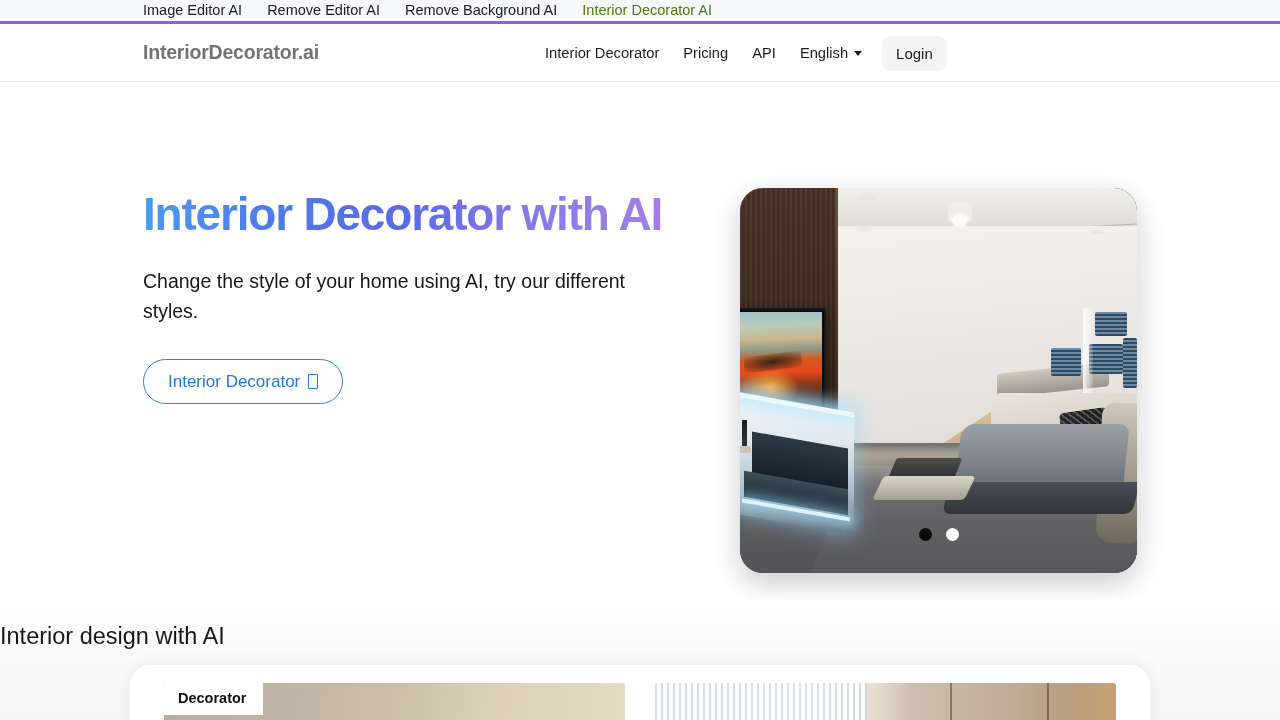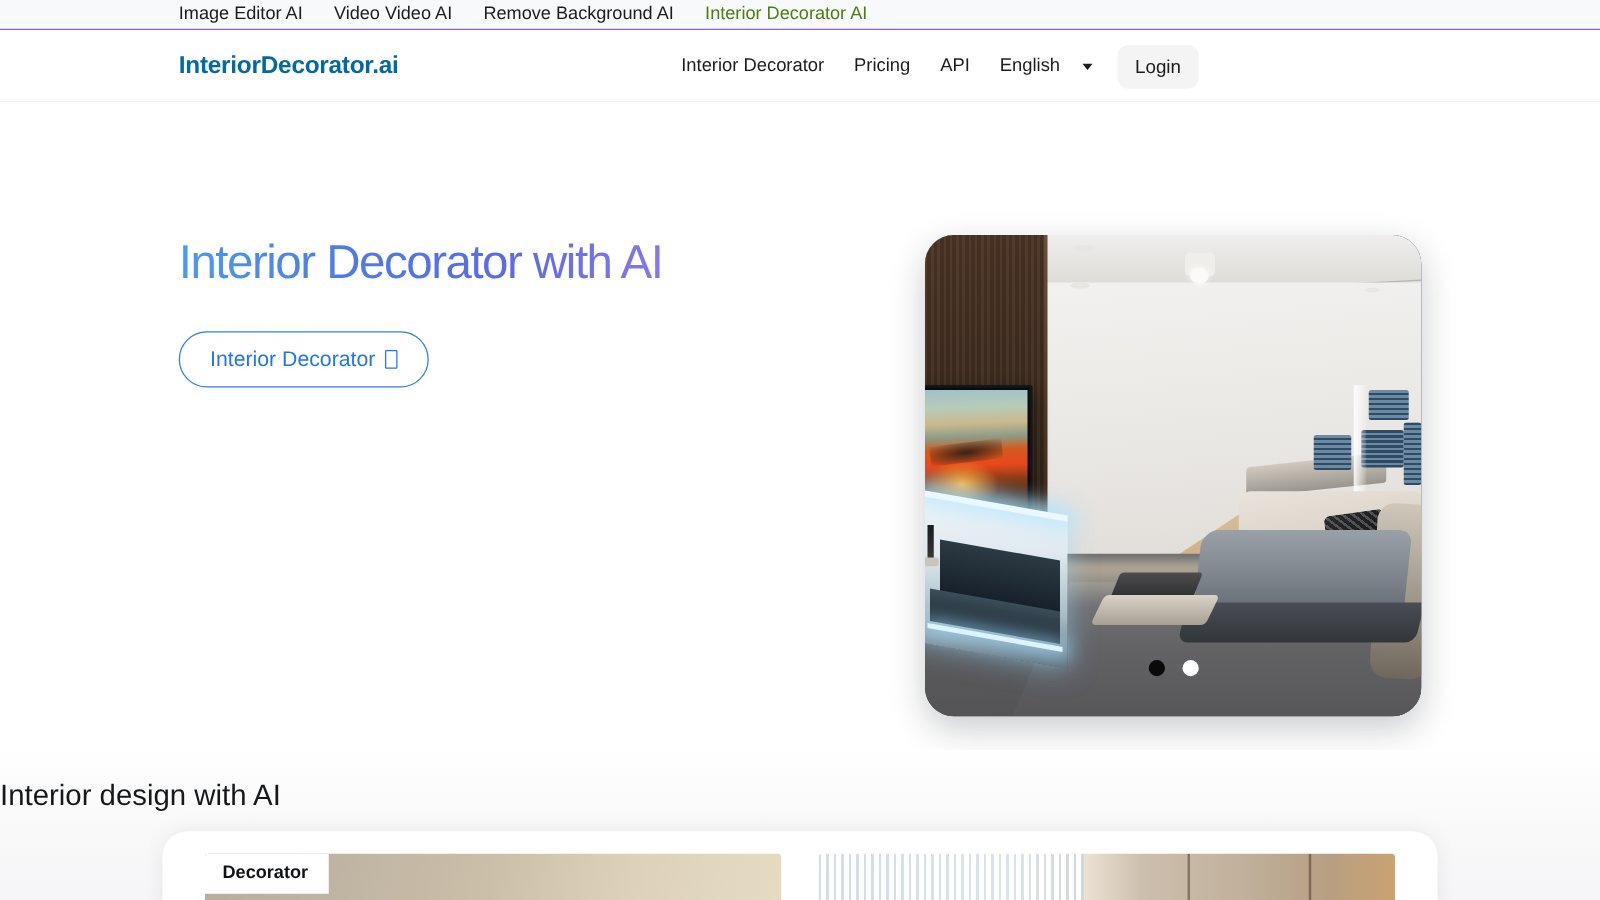--- a/index.html
+++ b/index.html
@@ -9,21 +9,21 @@
     overflow: hidden;
     background: #ffffff;
     font-family: "Liberation Sans", sans-serif;
     -webkit-font-smoothing: antialiased;
   }
 
   
   .topbar {
     height: 24px;
     background: #f8f9fa;
-    border-bottom: 1px solid #8b5cf6;
+    border-bottom: 3px solid #8b5cf6;
     display: flex;
     align-items: center;
     padding-left: 143px;
     gap: 25px;
   }
   .topbar a {
     font-size: 14.5px;
     color: #1c1c1e;
     text-decoration: none;
     line-height: 1;
@@ -37,21 +37,21 @@
     background: #ffffff;
     border-bottom: 1px solid #edeff1;
     display: flex;
     align-items: center;
     position: relative;
   }
   .logo {
     margin-left: 143px;
     font-size: 19.5px;
     font-weight: bold;
-    color: #0369a1;
+    color: #737373;
     letter-spacing: -0.2px;
     white-space: nowrap;
   }
   .nav {
     position: absolute;
     left: 545px;
     top: 0;
     height: 58px;
     display: flex;
     align-items: center;
@@ -61,21 +61,21 @@
     font-size: 14.7px;
     color: #1c1c1e;
     text-decoration: none;
     white-space: nowrap;
     padding: 0 12px;
   }
   .nav-link:first-child { padding-left: 0; }
   .lang {
     display: flex;
     align-items: center;
-    gap: 18px;
+    gap: 6px;
     font-size: 14.7px;
     color: #1c1c1e;
     padding: 0 12px;
     cursor: pointer;
     white-space: nowrap;
   }
   .caret {
     width: 0; height: 0;
     border-left: 4.5px solid transparent;
     border-right: 4.5px solid transparent;
@@ -112,22 +112,22 @@
     height: 518px;
     background: #ffffff;
   }
   .hero-left {
     position: absolute;
     left: 143px;
     top: 107px;
     width: 570px;
   }
   .hero-title {
-    font-size: 38px;
-    font-weight: normal;
+    font-size: 46px;
+    font-weight: bold;
     line-height: 1.13;
     letter-spacing: -1.2px;
     background: linear-gradient(100deg, #4b9bf0 0%, #4f7ae8 24%, #5b6ae6 46%, #8d7ce8 72%, #b07fe6 100%);
     -webkit-background-clip: text;
     background-clip: text;
     -webkit-text-fill-color: transparent;
     color: #5b6ae6;
     margin: 0;
   }
   .hero-sub {
@@ -455,21 +455,21 @@
     padding: 8px 16px 9px 14px;
     z-index: 3;
     line-height: 1;
   }
 </style>
 </head>
 <body>
 
 <div class="topbar">
   <a href="#" class="topbar-link">Image Editor AI</a>
-  <a href="#" class="topbar-link">Video Video AI</a>
+  <a href="#" class="topbar-link">Remove Editor AI</a>
   <a href="#" class="topbar-link">Remove Background AI</a>
   <a href="#" class="topbar-link muted">Interior Decorator AI</a>
 </div>
 
 <div class="header">
   <div class="logo">InteriorDecorator.ai</div>
 
   <div class="nav">
     <a href="#" class="nav-link">Interior Decorator</a>
     <a href="#" class="nav-link">Pricing</a>
@@ -481,20 +481,21 @@
     </div>
 
     <a href="#" class="login-btn">Login</a>
   </div>
 </div>
 
 <div class="hero">
 
   <div class="hero-left">
     <h1 class="hero-title">Interior Decorator with AI</h1>
+    <p class="hero-sub">Change the style of your home using AI, try our different styles.</p>
 
     <div class="cta-wrap">
       <a href="#" class="cta">
         <span>Interior Decorator</span>
         <span class="tofu"></span>
       </a>
     </div>
   </div>
 
   <div class="hero-img-wrap">

